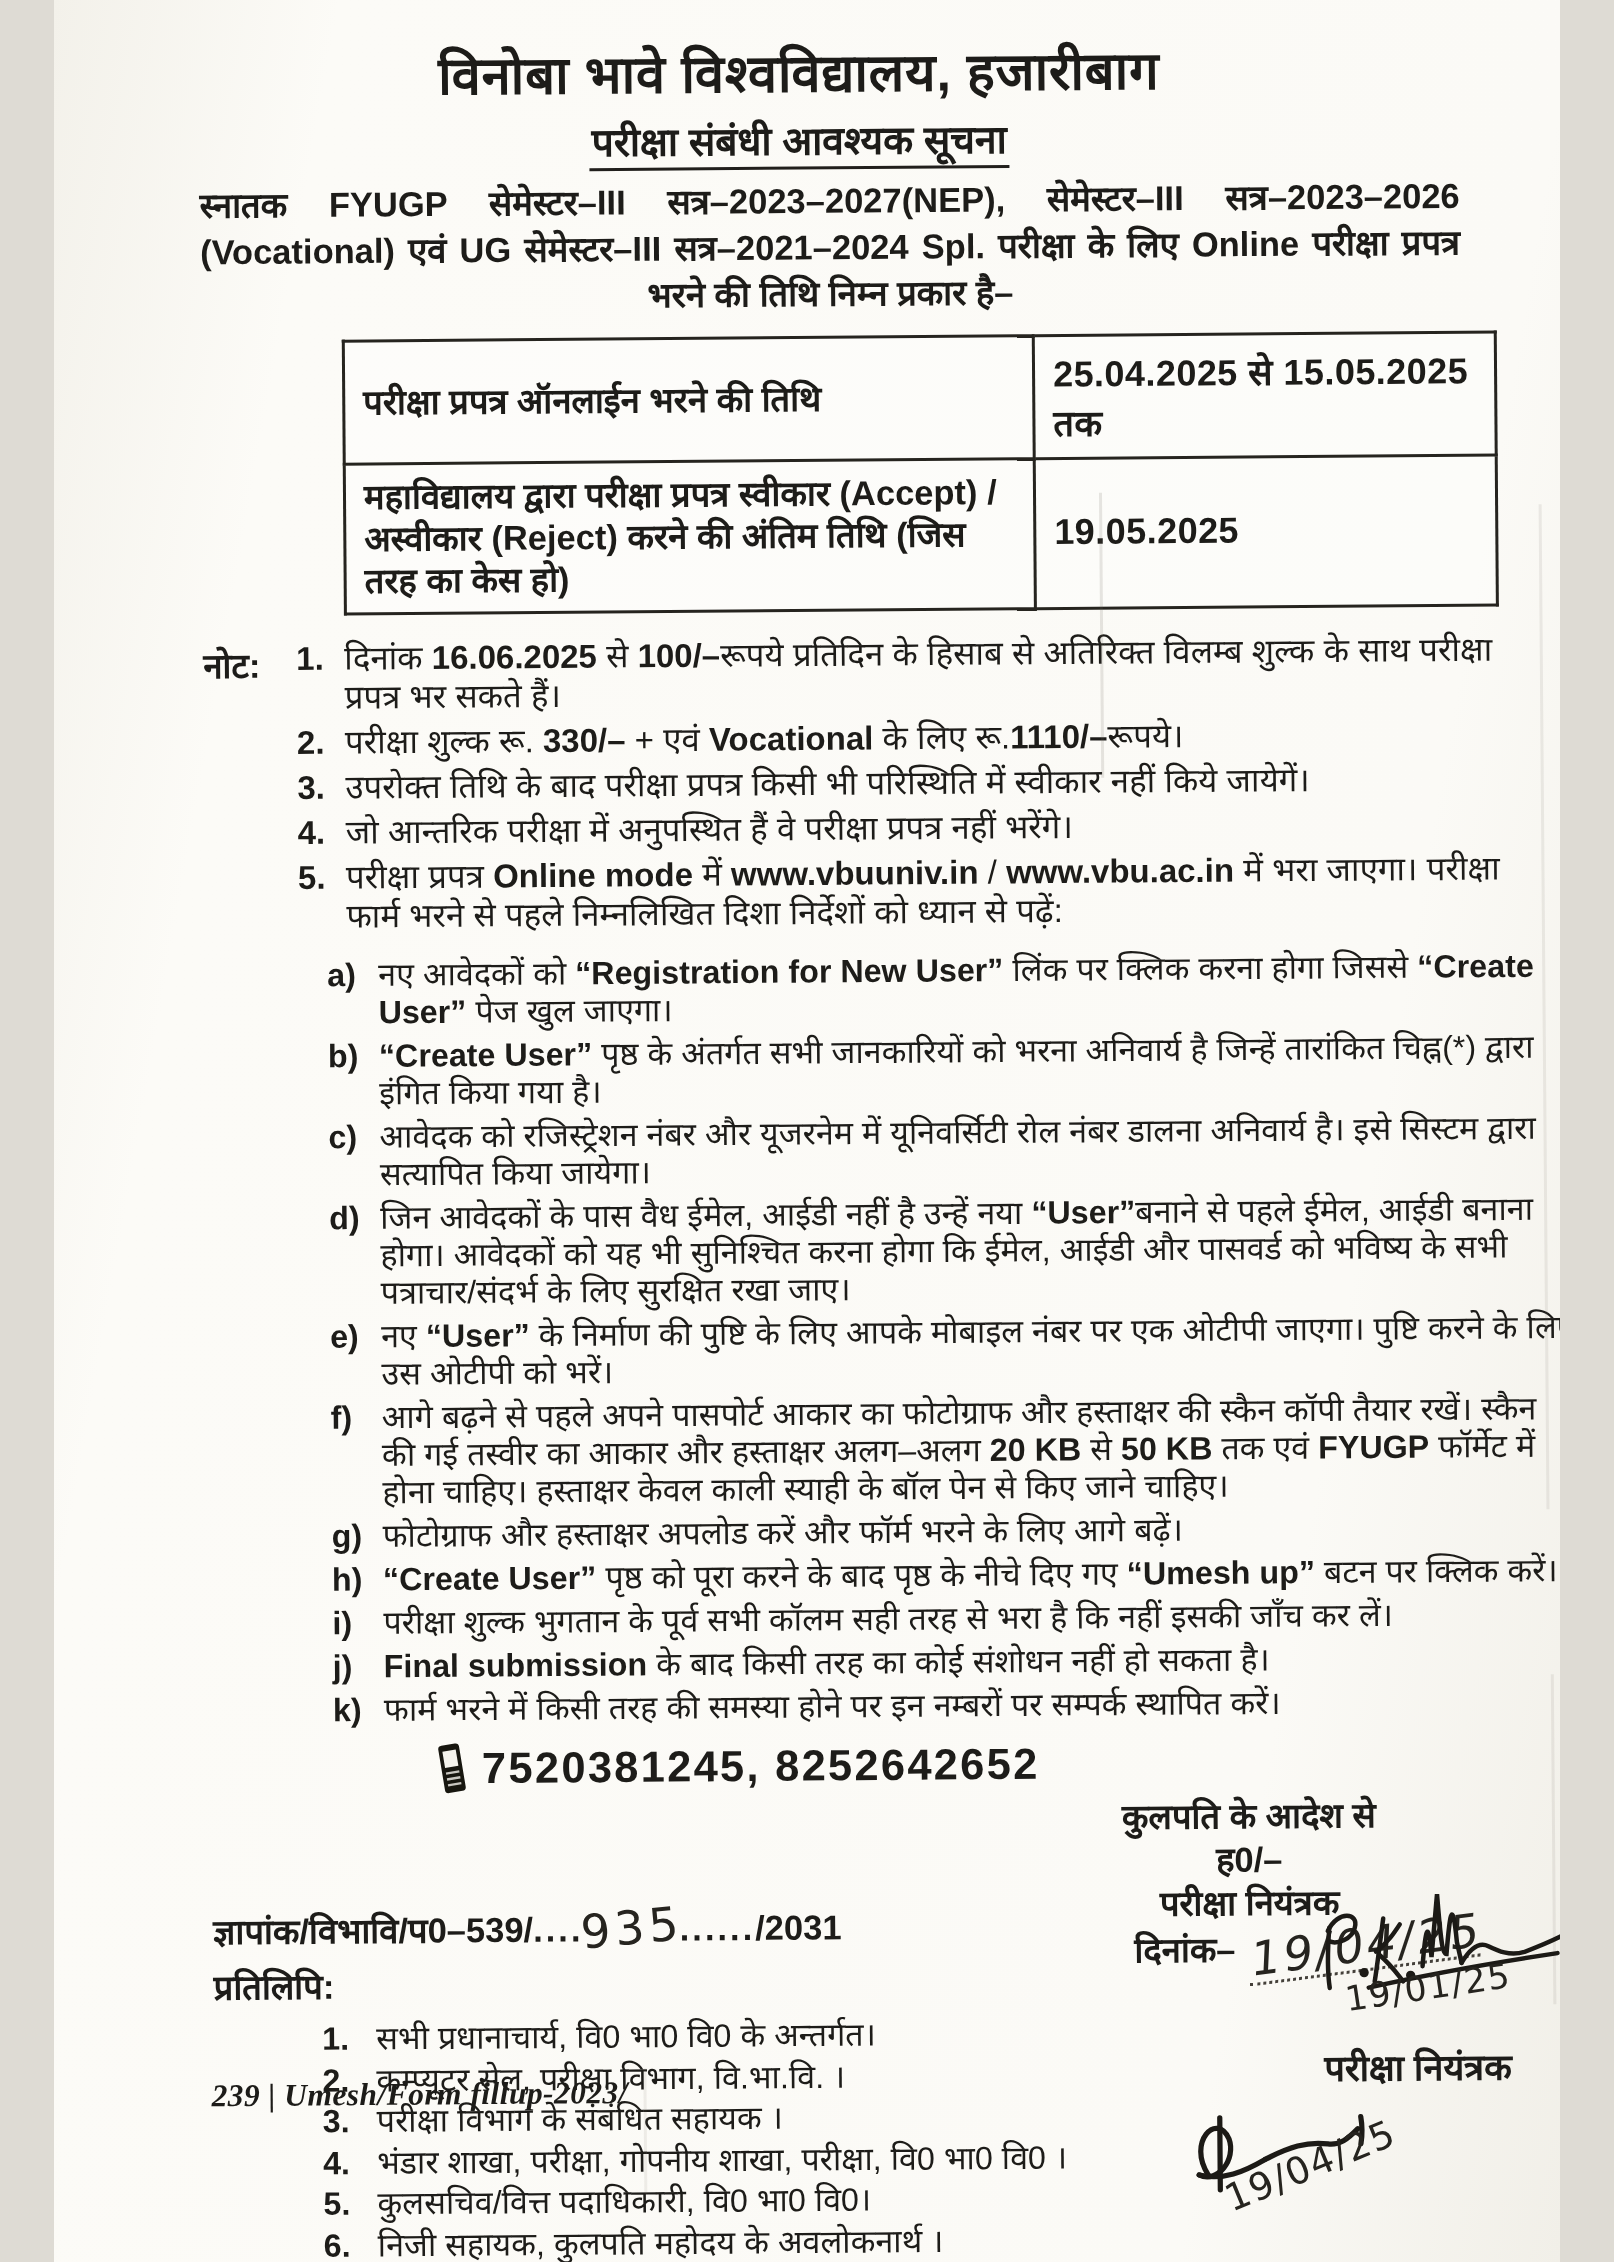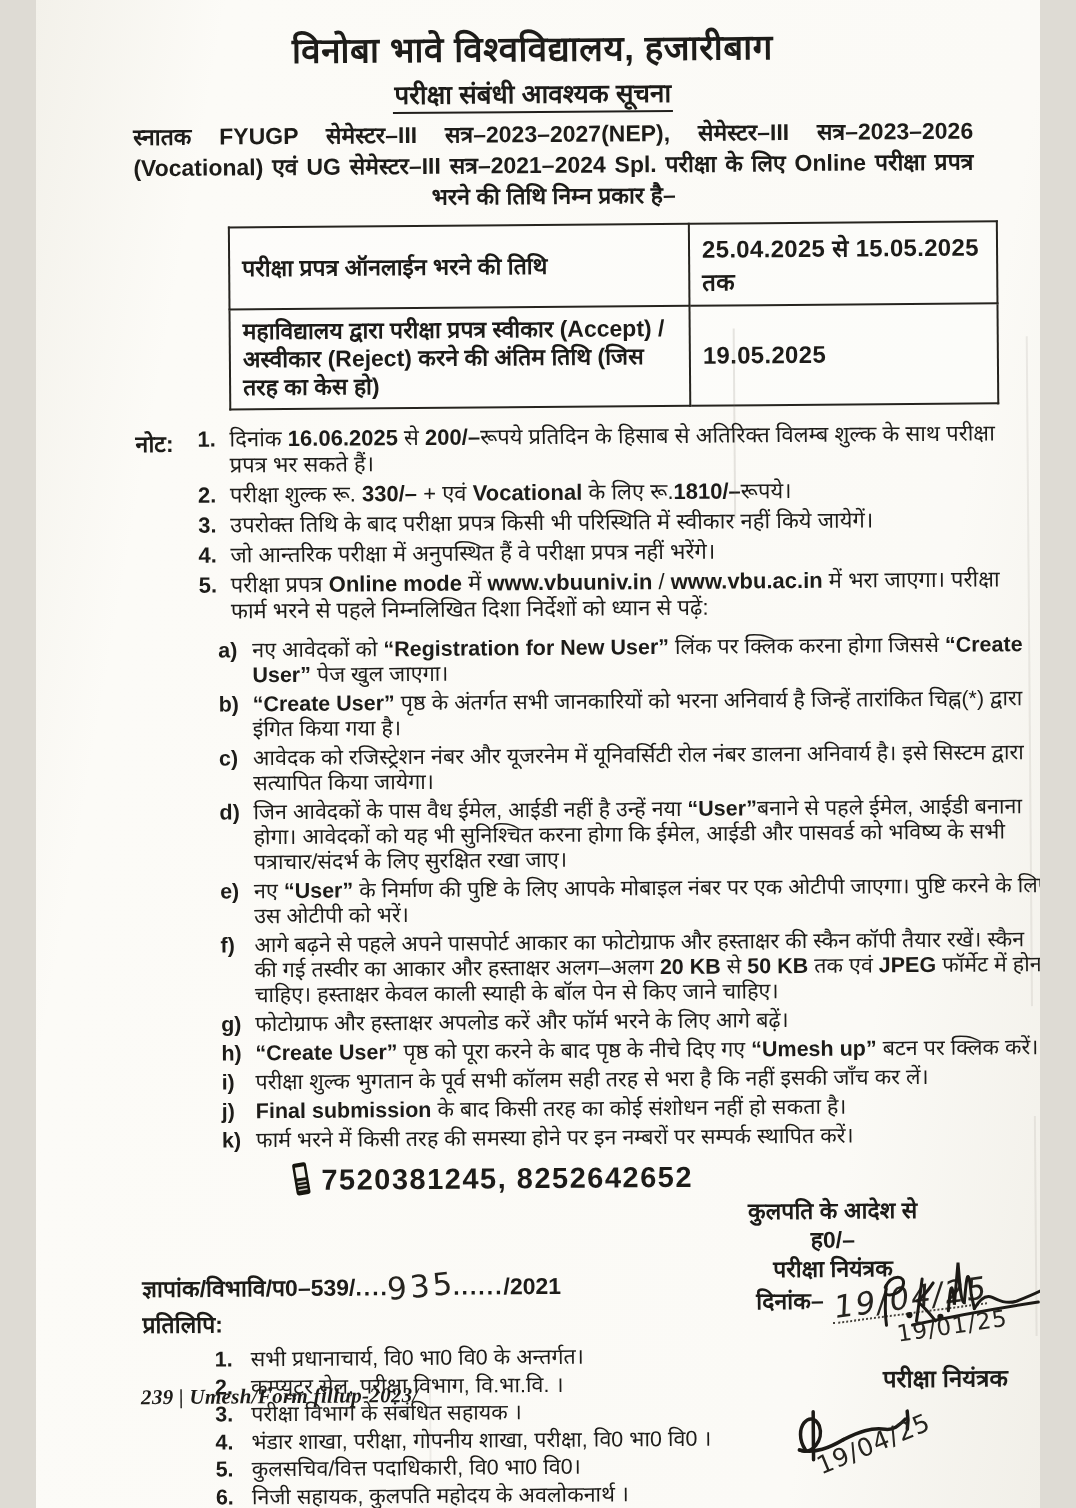--- a/index.html
+++ b/index.html
@@ -102,26 +102,26 @@
       </tr>
     </tbody>
       </table>
 
     <div class="notes">
       <div class="notes-label">नोट:</div>
       <div class="notes-list">
 
           <div class="item">
             <span class="num">1.</span>
-            <span class="txt"><span>दिनांक </span><span class="b">16.06.2025</span><span> से </span><span class="b">200/–</span><span>रूपये प्रतिदिन के हिसाब से अतिरिक्त विलम्ब शुल्क के साथ परीक्षा प्रपत्र भर सकते हैं।</span></span>
+            <span class="txt"><span>दिनांक </span><span class="b">16.06.2025</span><span> से </span><span class="b">100/–</span><span>रूपये प्रतिदिन के हिसाब से अतिरिक्त विलम्ब शुल्क के साथ परीक्षा प्रपत्र भर सकते हैं।</span></span>
           </div>
 
           <div class="item">
             <span class="num">2.</span>
-            <span class="txt"><span>परीक्षा शुल्क रू. </span><span class="b">330/–</span><span> + एवं </span><span class="b">Vocational</span><span> के लिए रू.</span><span class="b">1810/–</span><span>रूपये।</span></span>
+            <span class="txt"><span>परीक्षा शुल्क रू. </span><span class="b">330/–</span><span> + एवं </span><span class="b">Vocational</span><span> के लिए रू.</span><span class="b">1110/–</span><span>रूपये।</span></span>
           </div>
 
           <div class="item">
             <span class="num">3.</span>
             <span class="txt"><span>उपरोक्त तिथि के बाद परीक्षा प्रपत्र किसी भी परिस्थिति में स्वीकार नहीं किये जायेगें।</span></span>
           </div>
 
           <div class="item">
             <span class="num">4.</span>
             <span class="txt"><span>जो आन्तरिक परीक्षा में अनुपस्थित हैं वे परीक्षा प्रपत्र नहीं भरेंगे।</span></span>
@@ -156,21 +156,21 @@
           <span class="txt"><span>जिन आवेदकों के पास वैध ईमेल, आईडी नहीं है उन्हें नया </span><span class="b">“User”</span><span>बनाने से पहले ईमेल, आईडी बनाना होगा। आवेदकों को यह भी सुनिश्चित करना होगा कि ईमेल, आईडी और पासवर्ड को भविष्य के सभी पत्राचार/संदर्भ के लिए सुरक्षित रखा जाए।</span></span>
         </div>
 
         <div class="item">
           <span class="num">e)</span>
           <span class="txt"><span>नए </span><span class="b">“User”</span><span> के निर्माण की पुष्टि के लिए आपके मोबाइल नंबर पर एक ओटीपी जाएगा। पुष्टि करने के लिए उस ओटीपी को भरें।</span></span>
         </div>
 
         <div class="item">
           <span class="num">f)</span>
-          <span class="txt"><span>आगे बढ़ने से पहले अपने पासपोर्ट आकार का फोटोग्राफ और हस्ताक्षर की स्कैन कॉपी तैयार रखें। स्कैन की गई तस्वीर का आकार और हस्ताक्षर अलग–अलग </span><span class="b">20 KB</span><span> से </span><span class="b">50 KB</span><span> तक एवं </span><span class="b">JPEG</span><span> फॉर्मेट में होना चाहिए। हस्ताक्षर केवल काली स्याही के बॉल पेन से किए जाने चाहिए।</span></span>
+          <span class="txt"><span>आगे बढ़ने से पहले अपने पासपोर्ट आकार का फोटोग्राफ और हस्ताक्षर की स्कैन कॉपी तैयार रखें। स्कैन की गई तस्वीर का आकार और हस्ताक्षर अलग–अलग </span><span class="b">20 KB</span><span> से </span><span class="b">50 KB</span><span> तक एवं </span><span class="b">FYUGP</span><span> फॉर्मेट में होना चाहिए। हस्ताक्षर केवल काली स्याही के बॉल पेन से किए जाने चाहिए।</span></span>
         </div>
 
         <div class="item">
           <span class="num">g)</span>
           <span class="txt"><span>फोटोग्राफ और हस्ताक्षर अपलोड करें और फॉर्म भरने के लिए आगे बढ़ें।</span></span>
         </div>
 
         <div class="item">
           <span class="num">h)</span>
           <span class="txt"><span class="b">“Create User”</span><span> पृष्ठ को पूरा करने के बाद पृष्ठ के नीचे दिए गए </span><span class="b">“Umesh up”</span><span> बटन पर क्लिक करें।</span></span>
@@ -207,21 +207,21 @@
       <div class="order-block">
         <div>कुलपति के आदेश से</div>
         <div>ह0/–</div>
         <div>परीक्षा नियंत्रक</div>
         <div class="date-line">
           <span>दिनांक–</span><span class="hand hand-date">19/04/25</span>
         </div>
       </div>
       <div class="memo-block">
         <div class="memo-line">
-          <span>ज्ञापांक/विभावि/प0–539/</span><span class="dots">....</span><span class="hand num935">935</span><span class="dots">......</span><span>/2021</span>
+          <span>ज्ञापांक/विभावि/प0–539/</span><span class="dots">....</span><span class="hand num935">935</span><span class="dots">......</span><span>/2031</span>
         </div>
         <div class="copies-label">प्रतिलिपि:</div>
       </div>
     </div>
 
     <div class="copies">
 
         <div class="item">
           <span class="num">1.</span>
           <span class="txt"><span>सभी प्रधानाचार्य, वि0 भा0 वि0 के अन्तर्गत।</span></span>

